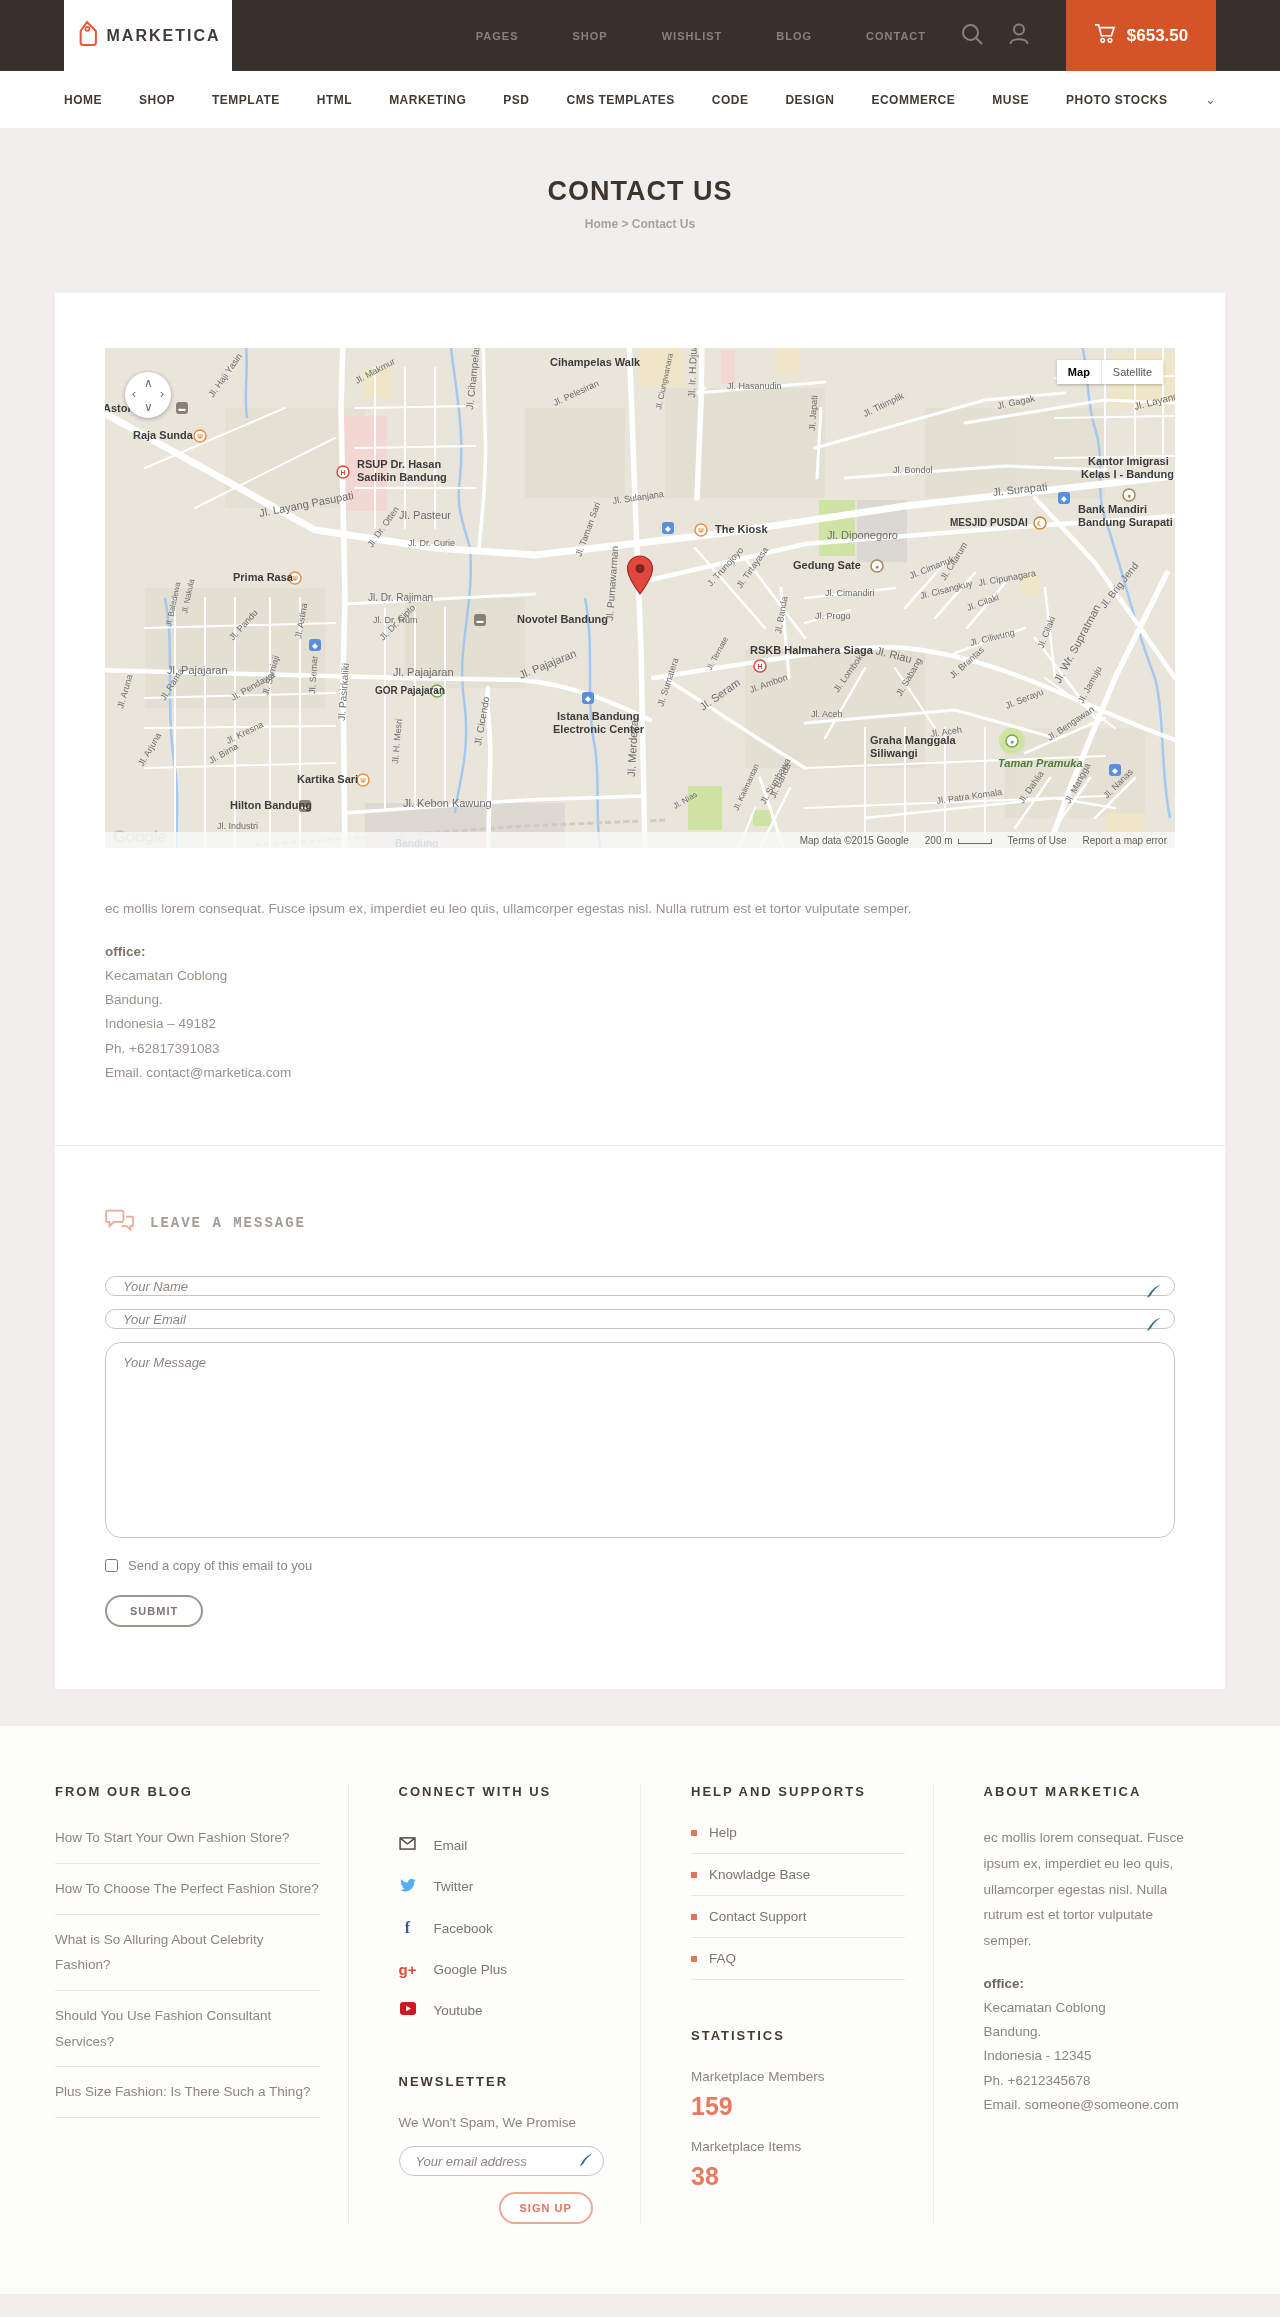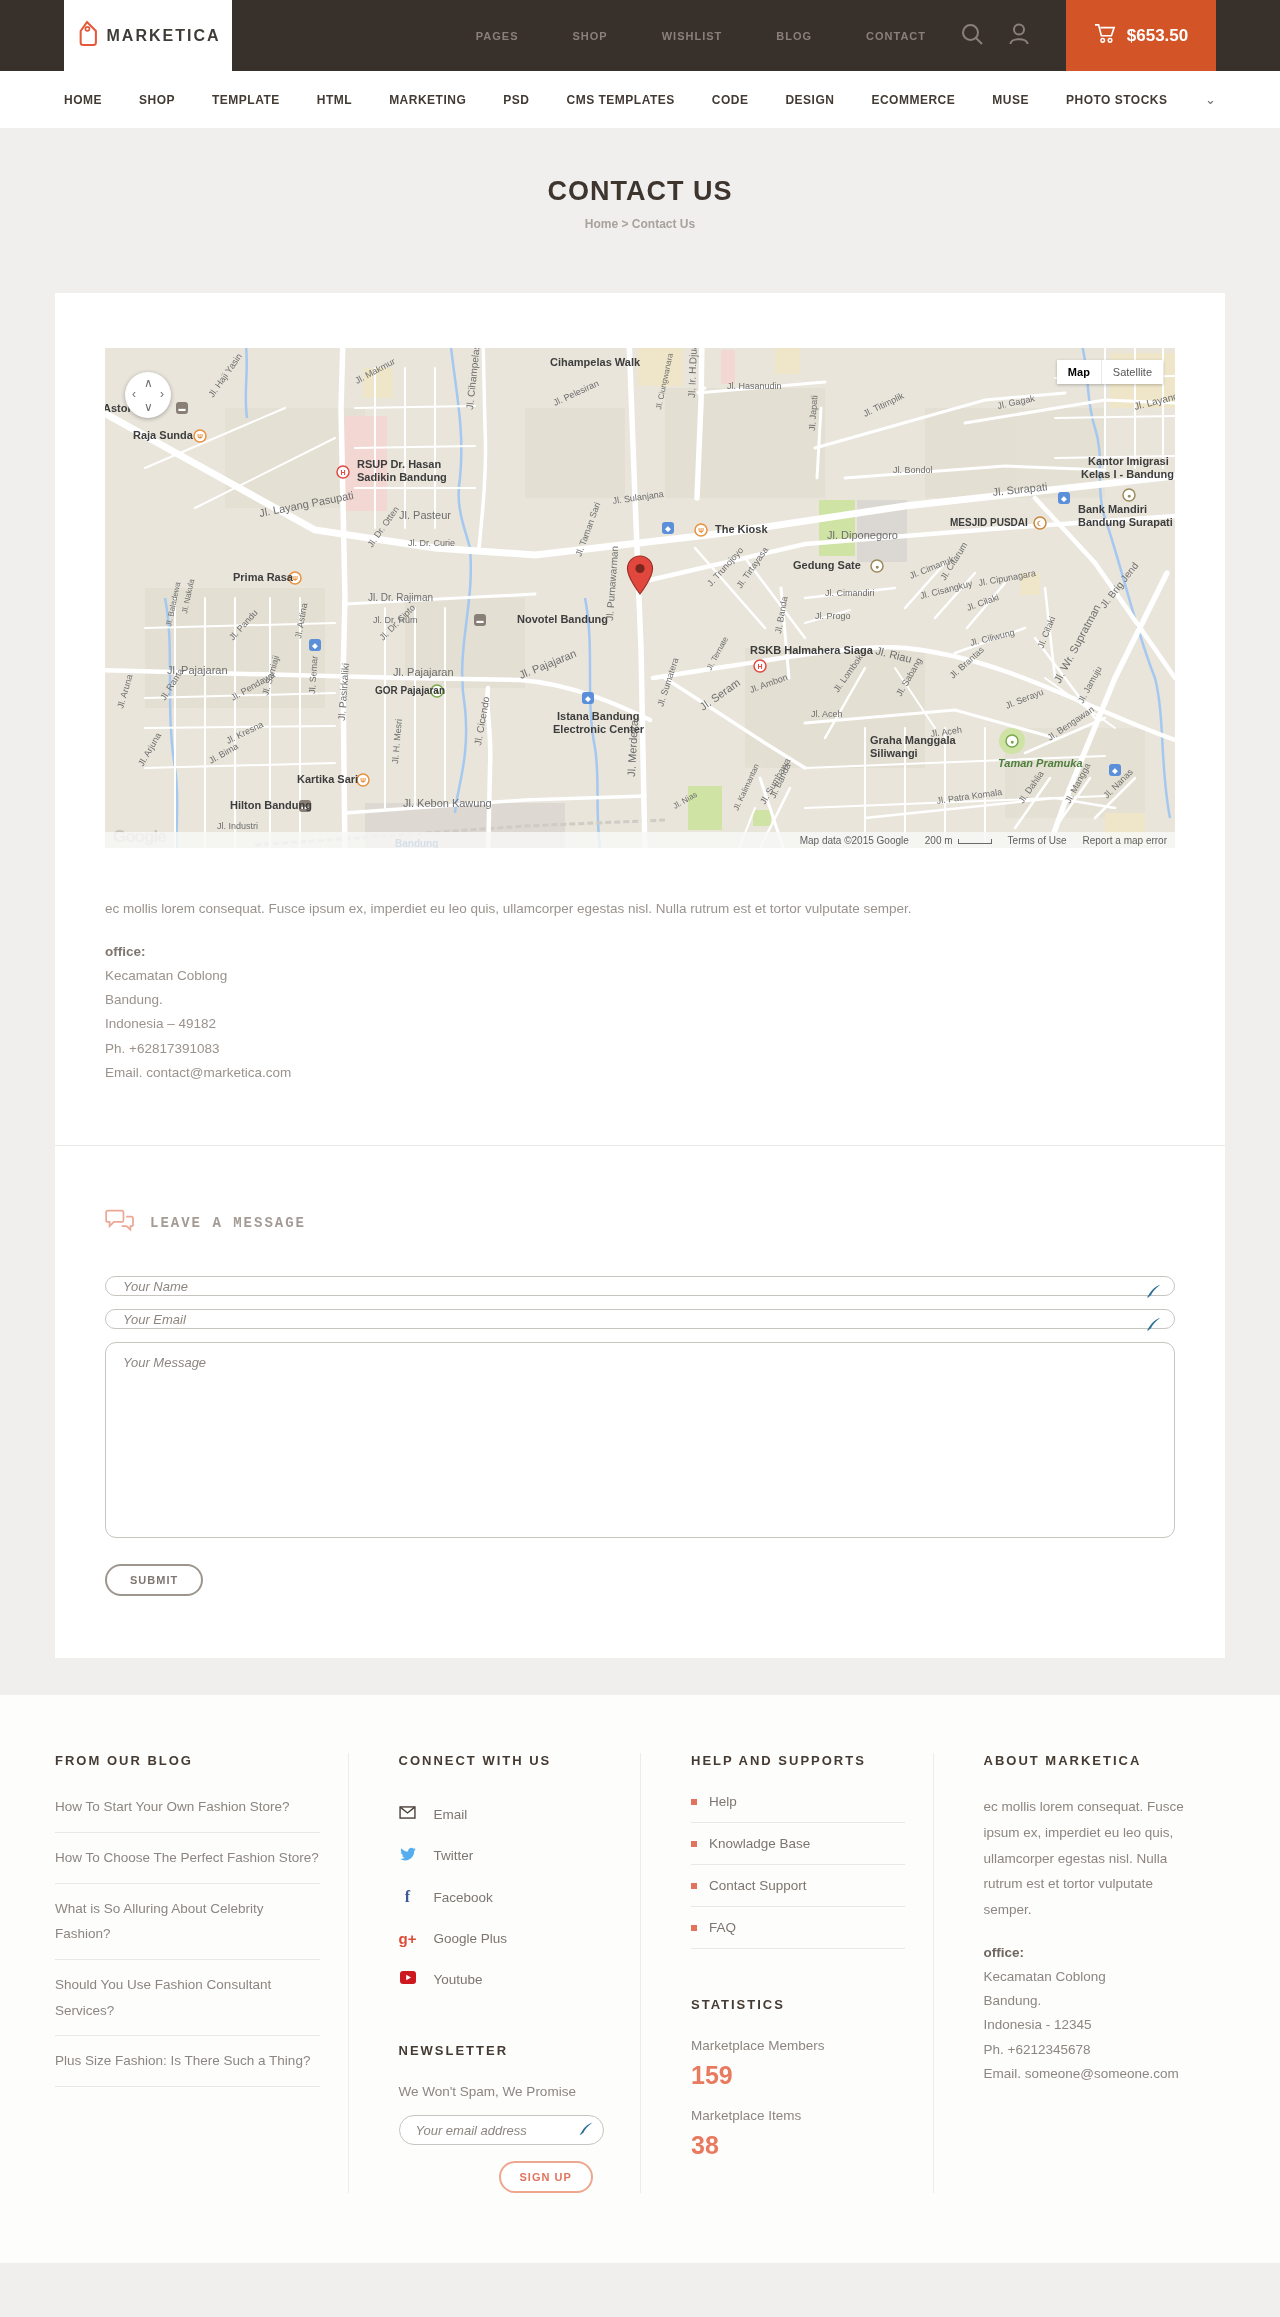--- a/index.html
+++ b/index.html
@@ -43,21 +43,21 @@
   .marker { position: absolute; left: 521px; top: 207px; }
   .desc { margin-top: 50px; font-size: 13.5px; color: #9a938d; line-height: 1.6; }
   .office { margin-top: 20px; font-size: 13.5px; line-height: 1.8; color: #9a938d; }
   .office b { color: #7d766f; }
   
   .sec-form { border-top: 1px solid #eceae7; padding: 62px 50px 62px; }
   .form-head { display: flex; align-items: center; gap: 15px; color: #a39b94; font-size: 14px; font-weight: bold; letter-spacing: 2px; font-family: Liberation Mono, monospace; }
   .input-wrap { position: relative; margin-top: 13px; }
   .input-wrap.first { margin-top: 38px; }
   .pill-input { width: 100%; height: 20px; border: 1px solid #c8c5c0; border-radius: 17px; padding: 0 44px 0 17px; font-family: "Liberation Sans", sans-serif; font-size: 13px; color: #6d665f; background: #fff; outline: none; }
-  .pill-area { width: 100%; height: 196px; border: 1px solid #c8c5c0; border-radius: 11px; padding: 12px 17px; font-family: "Liberation Sans", sans-serif; font-size: 13px; color: #6d665f; resize: none; outline: none; }
+  .pill-area { width: 100%; height: 196px; border: 1px solid #c8c5c0; border-radius: 16px; padding: 12px 17px; font-family: "Liberation Sans", sans-serif; font-size: 13px; color: #6d665f; resize: none; outline: none; }
   ::placeholder { color: #8d8680; font-style: italic; opacity: 1; }
   .pen { position: absolute; right: 13px; top: 7px; }
   .check-row { margin-top: 16px; display: flex; align-items: center; gap: 10px; font-size: 13px; color: #8d8680; }
   .check-row input { width: 13px; height: 13px; }
   .submit-btn { margin-top: 22px; display: inline-block; background: #fff; border: 2px solid #9d968f; color: #7f7872; border-radius: 17px; padding: 8px 23px; font-size: 11px; font-weight: bold; letter-spacing: 1px; font-family: "Liberation Sans", sans-serif; cursor: pointer; }
   
   .footer { margin-top: 37px; background: #fdfdfc; padding: 58px 55px 70px; display: grid; grid-template-columns: 1fr 1fr 1fr 1fr; }
   .fcol { padding: 0 28px 0 50px; }
   .fcol.c1 { padding-left: 0; }
   .fcol + .fcol { border-left: 1px solid #ececea; }
@@ -481,20 +481,24 @@
         <svg width="17" height="17" viewBox="0 0 20 20">
             <path d="M3 17 C6 9 12 4 18 2 C13 6 9 10 7 14 Z" fill="#2e7295"></path>
             <path d="M3 17 L7 13" stroke="#2e7295" stroke-width="1.4"></path>
           </svg>
       </span>
     </div>
     <div class="input-wrap">
       <textarea class="pill-area" placeholder="Your Message" style=""></textarea>
     </div>
 
+    <label class="check-row">
+      <input type="checkbox" style="">
+      <span>Send a copy of this email to you</span>
+    </label>
     <button class="submit-btn">SUBMIT</button>
   </section>
 </main>
 
 <footer class="footer">
 
   <div class="fcol c1">
     <div class="fhead">FROM OUR BLOG</div>
     <div class="blog-list">
       <div>How To Start Your Own Fashion Store?</div>

